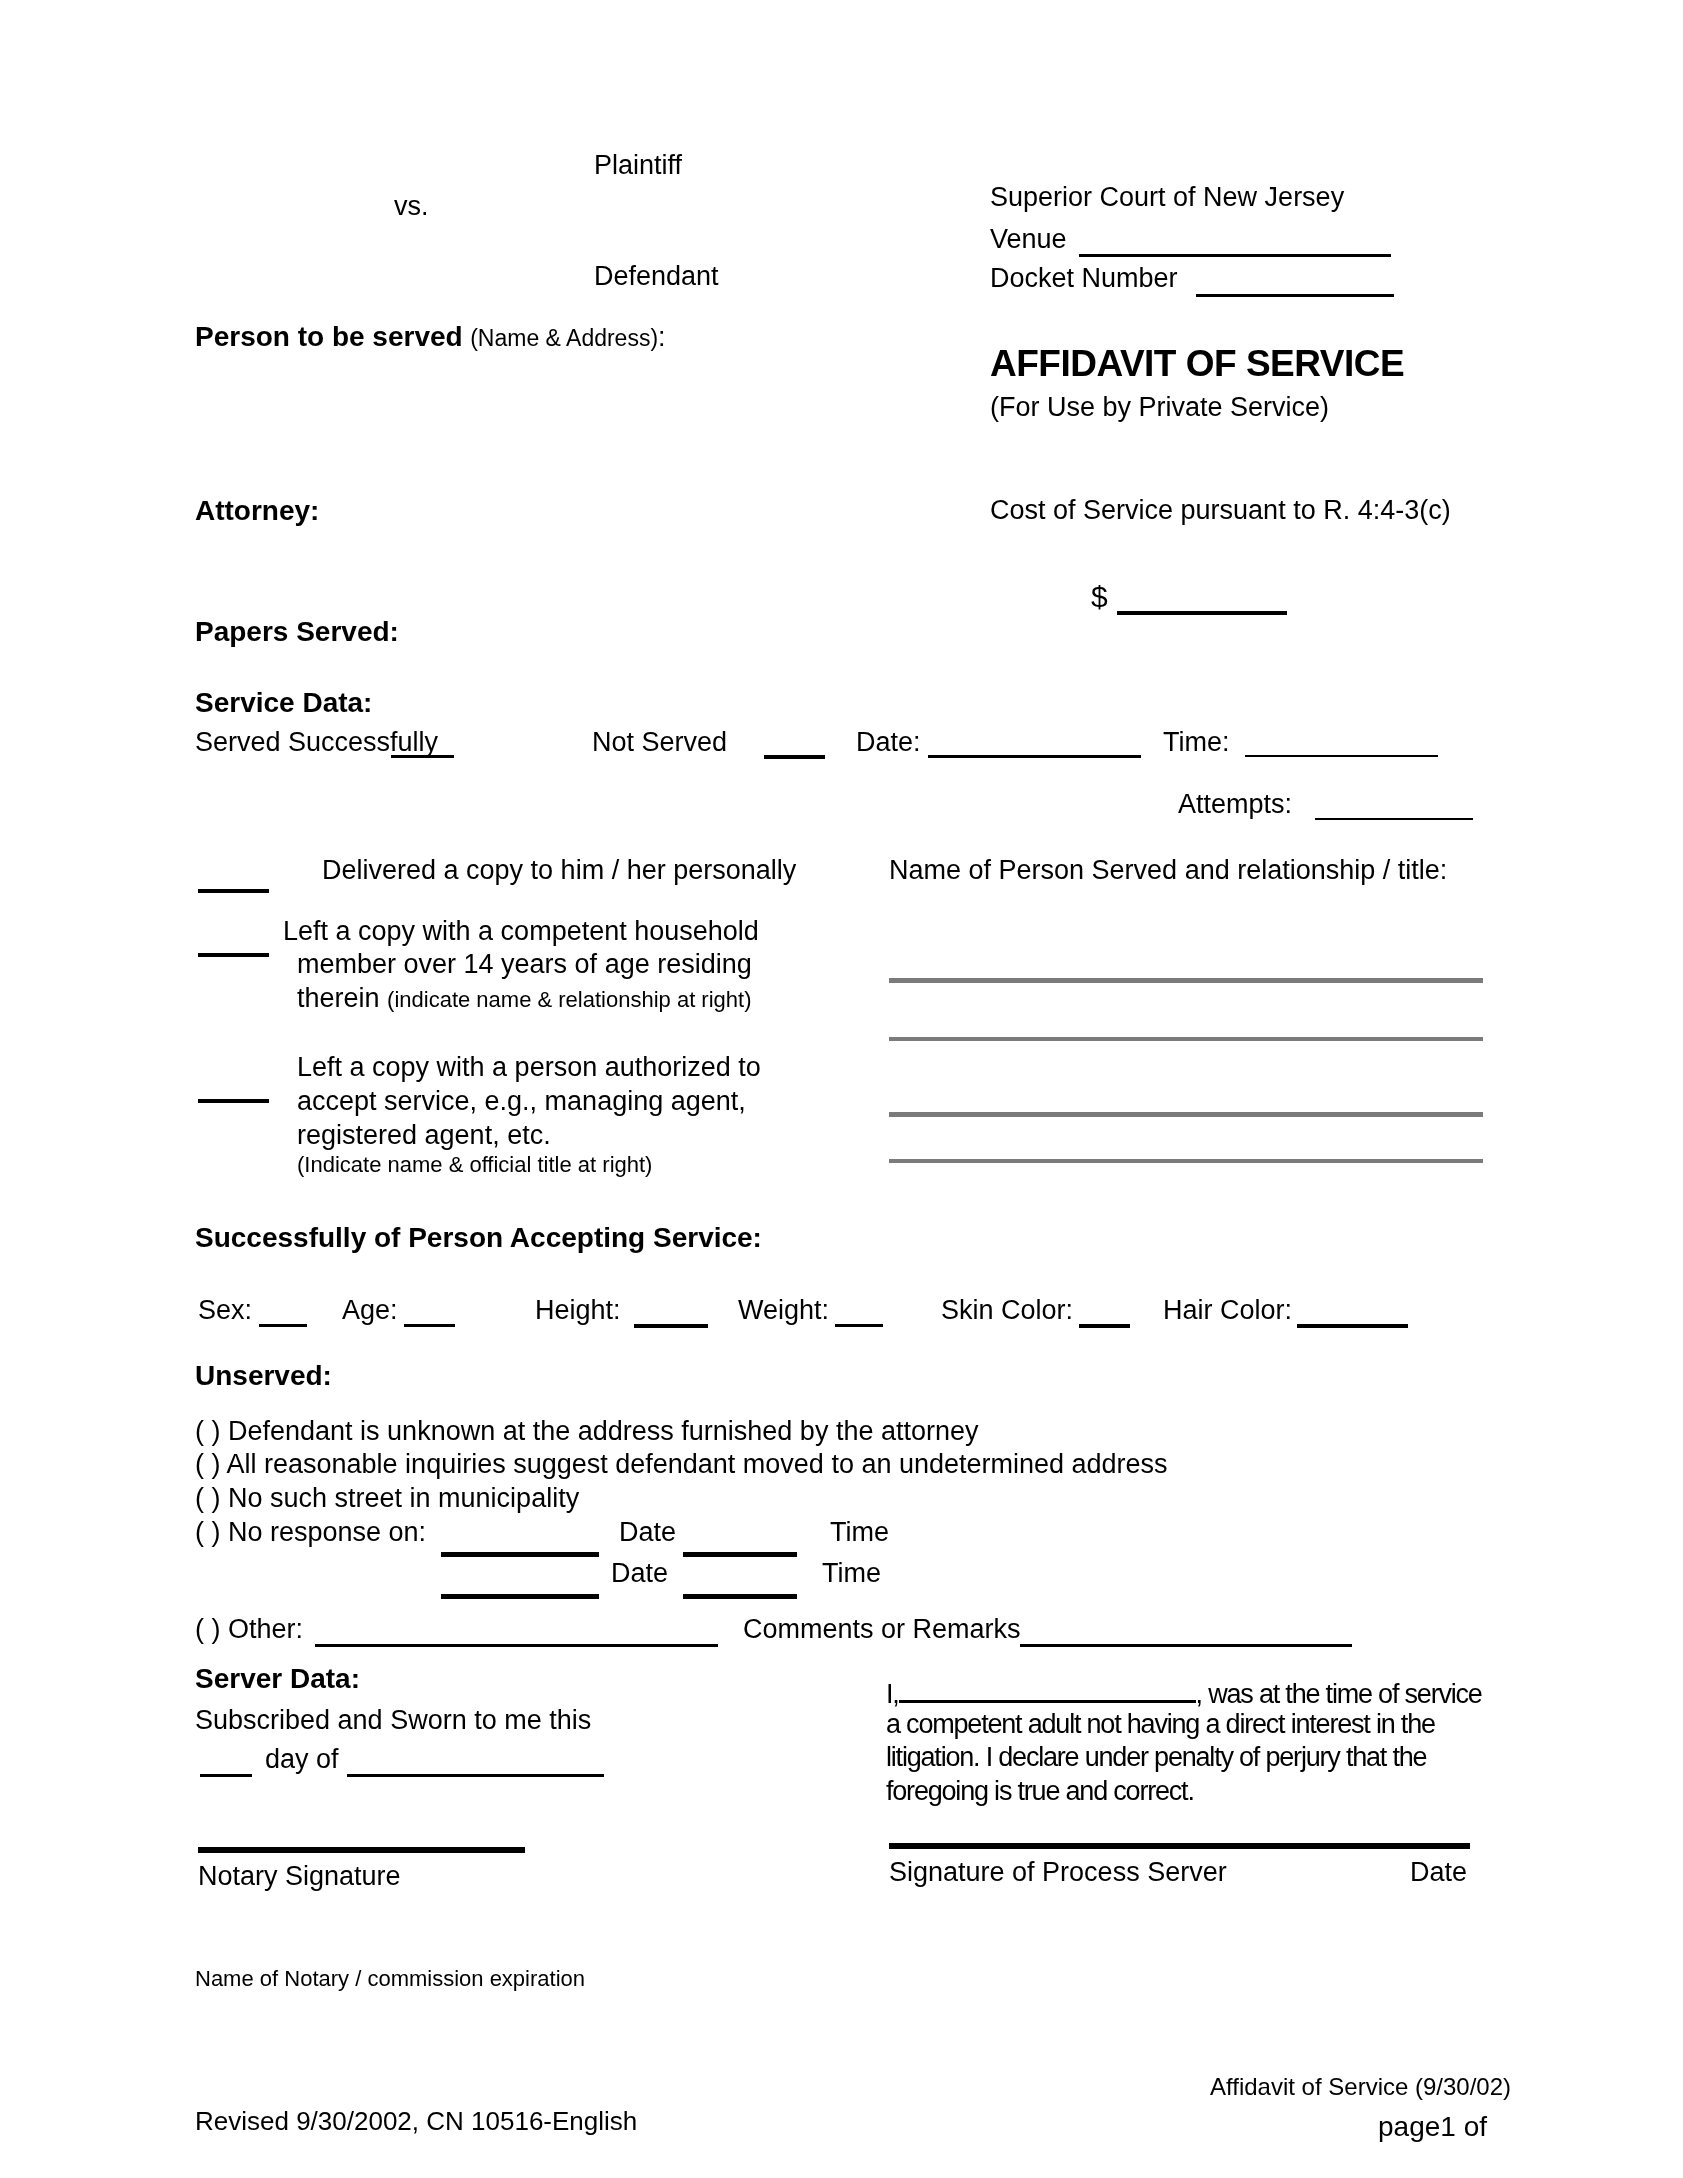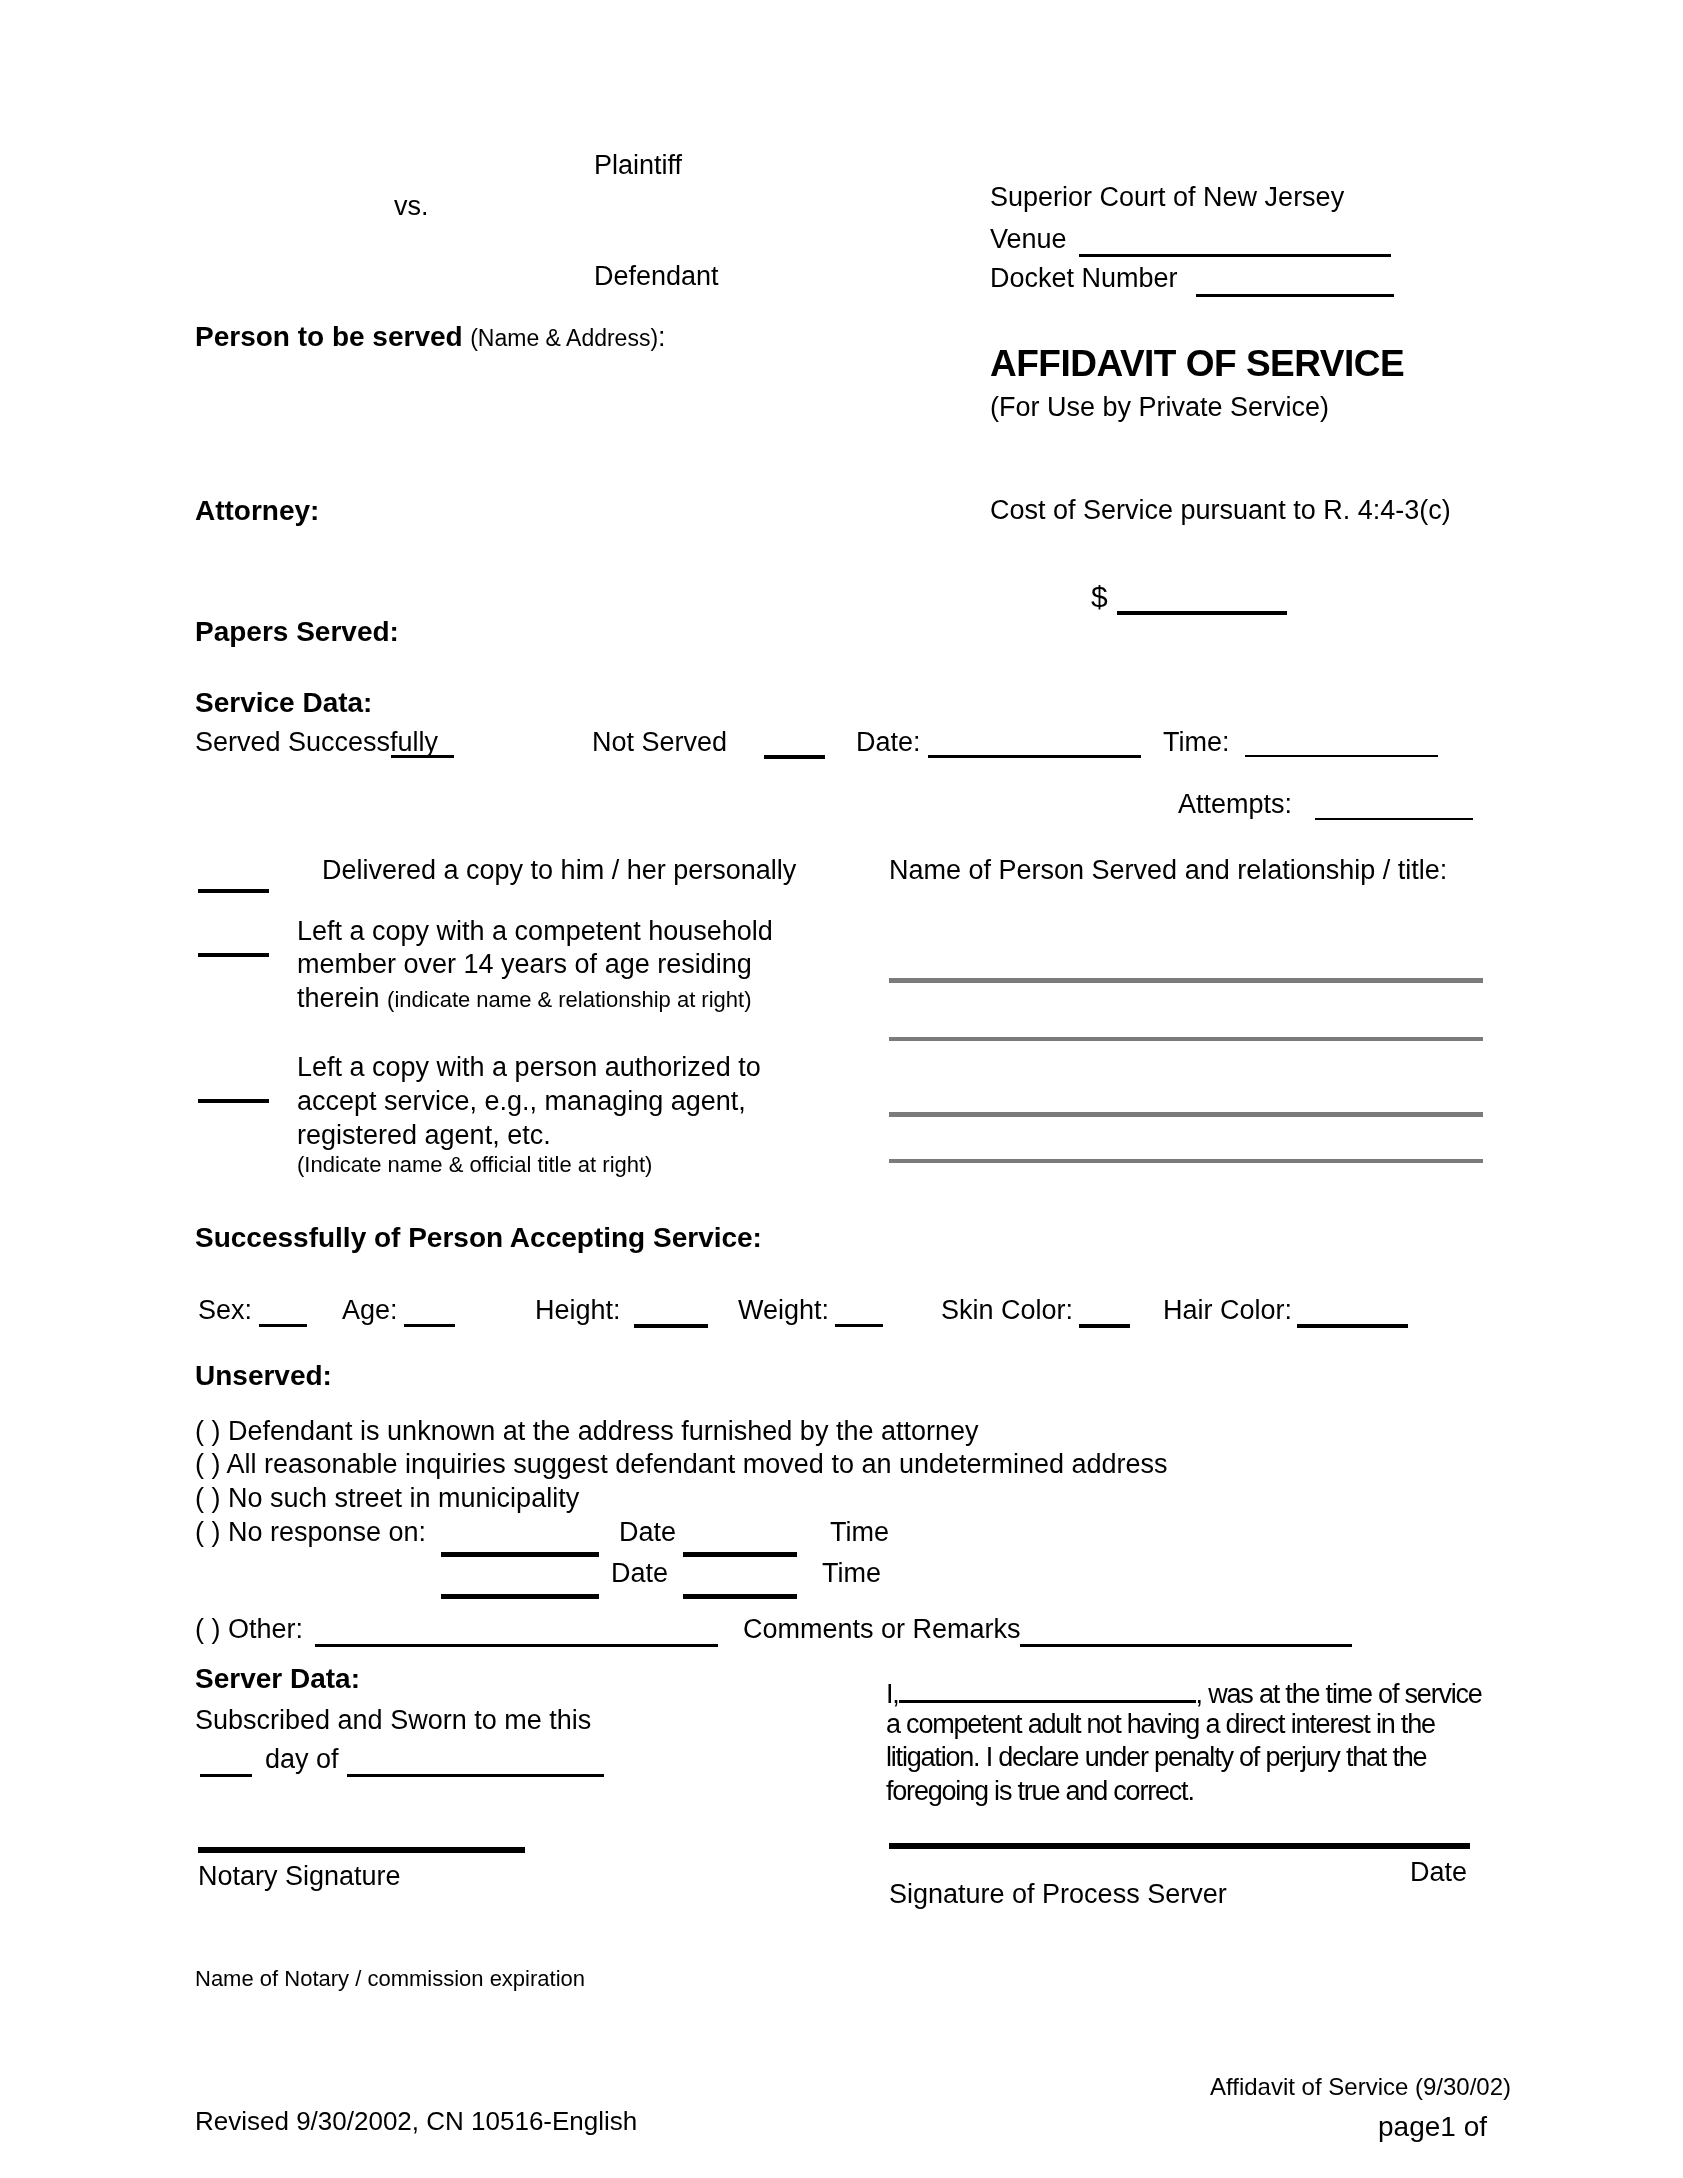--- a/index.html
+++ b/index.html
@@ -64,21 +64,21 @@
   <div class="blank" style="left:1245px;top:755px;width:193px;height:2px;"></div>
 
   <div class="t" style="left:1178px;top:789px;">Attempts:</div>
   <div class="blank" style="left:1315px;top:818px;width:158px;height:2px;"></div>
 
   <div class="blank" style="left:198px;top:889px;width:71px;height:4px;"></div>
   <div class="t" style="left:297px;top:855px;margin-left:25px;">Delivered a copy to him / her personally</div>
   <div class="t" style="left:889px;top:855px;">Name of Person Served and relationship / title:</div>
 
   <div class="blank" style="left:198px;top:953px;width:71px;height:4px;"></div>
-  <div class="t" style="left:297px;top:916px;">Left a copy with a competent household</div>
+  <div class="t" style="left:283px;top:916px;">Left a copy with a competent household</div>
   <div class="t" style="left:297px;top:949px;">member over 14 years of age residing</div>
   <div class="t" style="left:297px;top:983px;"><span>therein</span> <span class="inline-sm">(indicate name &amp; relationship at right)</span></div>
 
   <div class="gline" style="left:889px;top:978px;width:594px;height:5px;background:#7b7b7b;"></div>
   <div class="gline" style="left:889px;top:1037px;width:594px;height:4px;background:#7b7b7b;"></div>
   <div class="gline" style="left:889px;top:1112px;width:594px;height:5px;background:#7b7b7b;"></div>
   <div class="gline" style="left:889px;top:1159px;width:594px;height:4px;background:#7b7b7b;"></div>
 
   <div class="blank" style="left:198px;top:1099px;width:71px;height:4px;"></div>
   <div class="t" style="left:297px;top:1052px;">Left a copy with a person authorized to</div>
@@ -134,21 +134,21 @@
 
   <div class="t decl" style="left:886px;top:1675px;"><span>I,</span><span style="display:inline-block;width:297px;border-bottom:3px solid #000;height:25px;"></span><span>, was at the time of service</span></div>
   <div class="t decl" style="left:886px;top:1709px;">a competent adult not having a direct interest in the</div>
   <div class="t decl" style="left:886px;top:1742px;">litigation. I declare under penalty of perjury that the</div>
   <div class="t decl" style="left:886px;top:1776px;">foregoing is true and correct.</div>
 
   <div class="line" style="left:198px;top:1847px;width:327px;height:6px;"></div>
   <div class="t" style="left:198px;top:1861px;">Notary Signature</div>
 
   <div class="line" style="left:889px;top:1843px;width:581px;height:6px;"></div>
-  <div class="t" style="left:889px;top:1857px;margin-top:22px;">Signature of Process Server</div>
+  <div class="t" style="left:889px;top:1857px;">Signature of Process Server</div>
   <div class="t" style="left:1410px;top:1857px;">Date</div>
 
   <div class="t small" style="left:195px;top:1966px;">Name of Notary / commission expiration</div>
 
   <div class="t footsm" style="left:1210px;top:2073px;">Affidavit of Service (9/30/02)</div>
   <div class="t" style="left:195px;top:2107px;font-size:26px;">Revised 9/30/2002, CN 10516-English</div>
   <div class="t" style="left:1378px;top:2111px;font-size:28px;">page1 of</div>
 
 </div>
 

